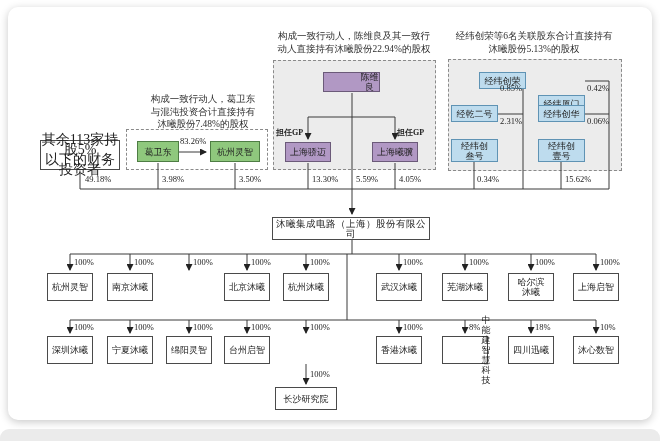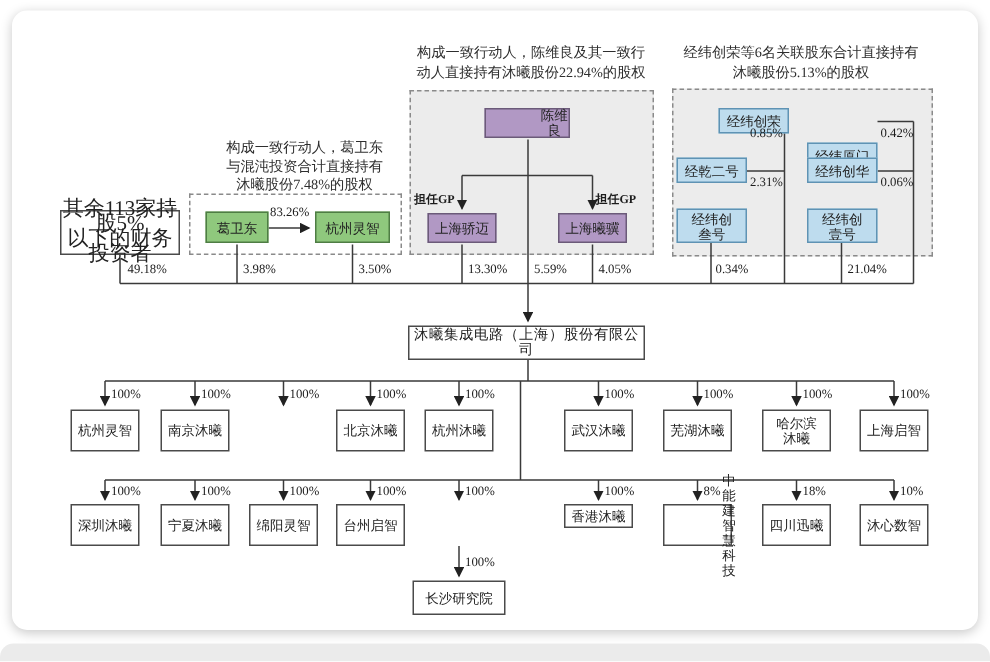--- a/index.html
+++ b/index.html
@@ -109,21 +109,21 @@
   <span class="pct" style="left:162px;top:174px;">3.98%</span>
   <span class="pct" style="left:239px;top:174px;">3.50%</span>
   <span class="pct" style="left:312px;top:174px;">13.30%</span>
   <span class="pct" style="left:356px;top:174px;">5.59%</span>
   <span class="pct" style="left:399px;top:174px;">4.05%</span>
   <span class="pct" style="left:500px;top:83px;">0.85%</span>
   <span class="pct" style="left:500px;top:116px;">2.31%</span>
   <span class="pct" style="left:477px;top:174px;">0.34%</span>
   <span class="pct" style="left:587px;top:83px;">0.42%</span>
   <span class="pct" style="left:587px;top:116px;">0.06%</span>
-  <span class="pct" style="left:565px;top:174px;">21.04%</span>
+  <span class="pct" style="left:565px;top:174px;">15.62%</span>
 
   <div class="box wbox company" style="left:272px;top:217px;width:158px;height:23px;">沐曦集成电路（上海）股份有限公司</div>
 
   <div class="box wbox" style="left:47px;top:273px;width:46px;height:28px;">杭州灵智</div>
   <div class="box wbox" style="left:107px;top:273px;width:46px;height:28px;">南京沐曦</div>
   <div class="box wbox" style="left:224px;top:273px;width:46px;height:28px;">北京沐曦</div>
   <div class="box wbox" style="left:283px;top:273px;width:46px;height:28px;">杭州沐曦</div>
   <div class="box wbox" style="left:376px;top:273px;width:46px;height:28px;">武汉沐曦</div>
   <div class="box wbox" style="left:442px;top:273px;width:46px;height:28px;">芜湖沐曦</div>
   <div class="box wbox" style="left:508px;top:273px;width:46px;height:28px;">哈尔滨
@@ -137,21 +137,21 @@
   <span class="pct" style="left:310px;top:257px;">100%</span>
   <span class="pct" style="left:403px;top:257px;">100%</span>
   <span class="pct" style="left:469px;top:257px;">100%</span>
   <span class="pct" style="left:535px;top:257px;">100%</span>
   <span class="pct" style="left:600px;top:257px;">100%</span>
 
   <div class="box wbox" style="left:47px;top:336px;width:46px;height:28px;">深圳沐曦</div>
   <div class="box wbox" style="left:107px;top:336px;width:46px;height:28px;">宁夏沐曦</div>
   <div class="box wbox" style="left:166px;top:336px;width:46px;height:28px;">绵阳灵智</div>
   <div class="box wbox" style="left:224px;top:336px;width:46px;height:28px;">台州启智</div>
-  <div class="box wbox" style="left:376px;top:336px;width:46px;height:16px;">香港沐曦</div>
+  <div class="box wbox" style="left:376px;top:336px;width:46px;height:28px;">香港沐曦</div>
   <div class="box wbox" style="left:442px;top:336px;width:46px;height:28px;padding-left:42px;">中能建
 智慧科技</div>
   <div class="box wbox" style="left:508px;top:336px;width:46px;height:28px;">四川迅曦</div>
   <div class="box wbox" style="left:573px;top:336px;width:46px;height:28px;text-align:right;">沐心数智</div>
 
   <span class="pct" style="left:74px;top:322px;">100%</span>
   <span class="pct" style="left:134px;top:322px;">100%</span>
   <span class="pct" style="left:193px;top:322px;">100%</span>
   <span class="pct" style="left:251px;top:322px;">100%</span>
   <span class="pct" style="left:310px;top:322px;">100%</span>

